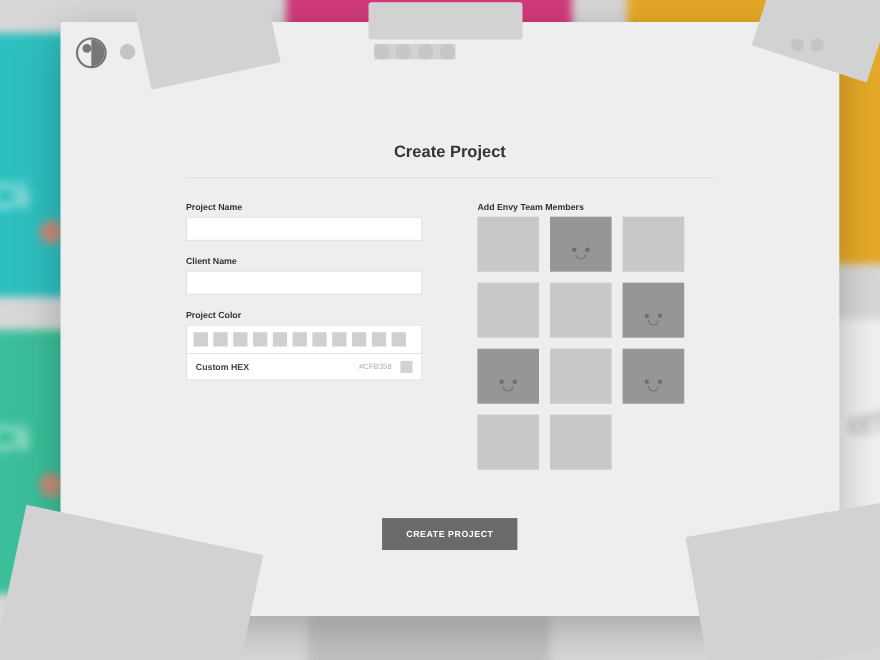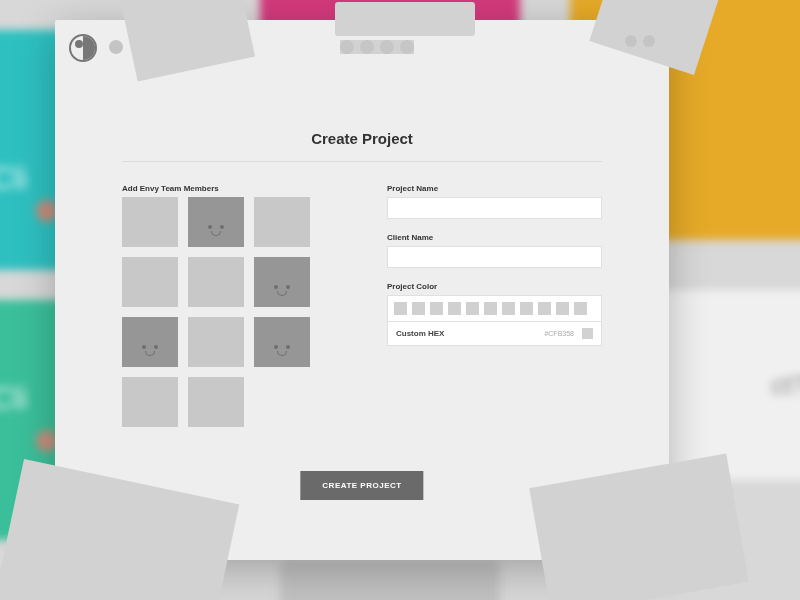--- a/index.html
+++ b/index.html
@@ -16,21 +16,21 @@
     .bgcard.pink { left: 260px; top: -30px; width: 260px; height: 140px; background: #d33a7c; }
     .bgcard.yellow { left: 570px; top: -20px; width: 260px; height: 260px; background: #e6aa28; }
     .bgcard.grey1 { left: 570px; top: 290px; width: 260px; height: 190px; background: #f0f0f0; }
     .bgcard.grey2 { left: 280px; top: 560px; width: 220px; height: 120px; background: #c2c2c2; }
     .bgavatar { position: absolute; border-radius: 50%; background: #c88d7b; width: 22px; height: 22px; left: 36px; top: 200px; }
     .bgavatar2 { position: absolute; border-radius: 50%; background: #c88d7b; width: 22px; height: 22px; left: 36px; top: 430px; }
     .bgtxt { position: absolute; color: rgba(255,255,255,0.85); font-size: 32px; font-weight: 500; left: 20px; }
 
     .modal {
       position: absolute; left: 55px; top: 20px;
-      width: 614px; height: 540px;
+      width: 708px; height: 540px;
       background: #eeeeee;
       box-shadow: 0 10px 40px rgba(0,0,0,0.25);
       border-radius: 2px;
     }
     .logo {
       position: absolute; left: 14px; top: 14px;
       width: 28px; height: 28px;
       border: 2px solid #777; border-radius: 50%;
       display: flex; align-items: center; justify-content: center;
     }
@@ -159,45 +159,20 @@
   <div class="dots right">
     <div class="dot"></div>
     <div class="dot"></div>
   </div>
 
   <div class="title">Create Project</div>
   <div class="hr"></div>
 
   <div class="content">
     <div class="col">
-      <div class="lbl">Add Envy Team Members</div>
-      <div class="grid" id="team-grid">
-          <div class="tm"></div>
-          <div class="tm selected">
-            <div class="mouth"></div>
-          </div>
-          <div class="tm"></div>
-          <div class="tm"></div>
-          <div class="tm"></div>
-          <div class="tm selected">
-            <div class="mouth"></div>
-          </div>
-          <div class="tm selected">
-            <div class="mouth"></div>
-          </div>
-          <div class="tm"></div>
-          <div class="tm selected">
-            <div class="mouth"></div>
-          </div>
-          <div class="tm"></div>
-          <div class="tm"></div>
-        </div>
-    </div>
-
-    <div class="col">
       <div class="lbl">Project Name</div>
       <input class="input" value="" style="">
 
       <div class="lbl">Client Name</div>
       <input class="input" value="" style="">
 
       <div class="lbl">Project Color</div>
       <div class="swatch-row" id="swatches">
           <div class="sw"></div>
           <div class="sw"></div>
@@ -210,16 +185,41 @@
           <div class="sw"></div>
           <div class="sw"></div>
           <div class="sw"></div>
         </div>
       <div class="hex-row">
         <span class="hex-label">Custom HEX</span>
         <span class="hex-val">#CFB358</span>
         <span class="hex-sw"></span>
       </div>
     </div>
+
+    <div class="col">
+      <div class="lbl">Add Envy Team Members</div>
+      <div class="grid" id="team-grid">
+          <div class="tm"></div>
+          <div class="tm selected">
+            <div class="mouth"></div>
+          </div>
+          <div class="tm"></div>
+          <div class="tm"></div>
+          <div class="tm"></div>
+          <div class="tm selected">
+            <div class="mouth"></div>
+          </div>
+          <div class="tm selected">
+            <div class="mouth"></div>
+          </div>
+          <div class="tm"></div>
+          <div class="tm selected">
+            <div class="mouth"></div>
+          </div>
+          <div class="tm"></div>
+          <div class="tm"></div>
+        </div>
+    </div>
   </div>
 
   <button class="cta">CREATE PROJECT</button>
 </div>
 
 </body></html>

